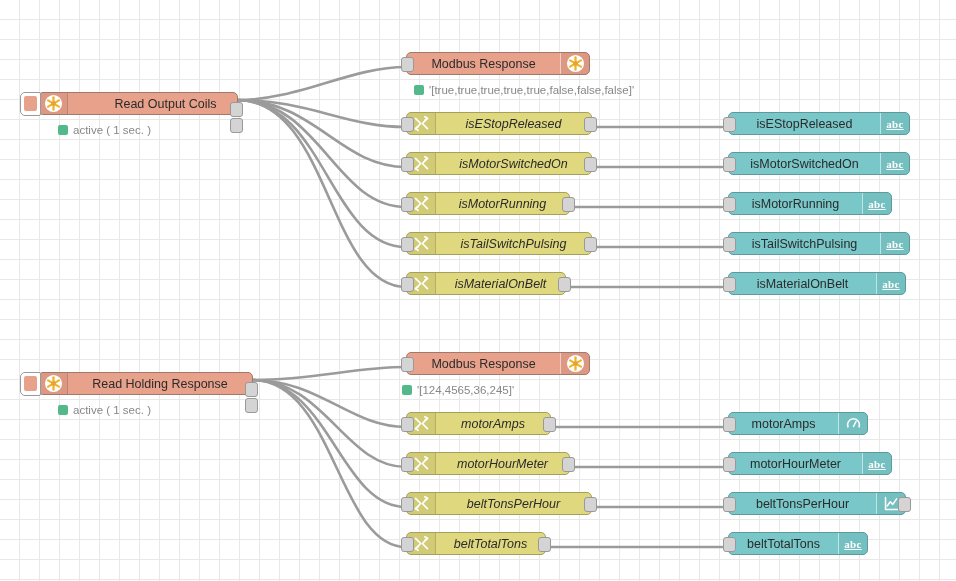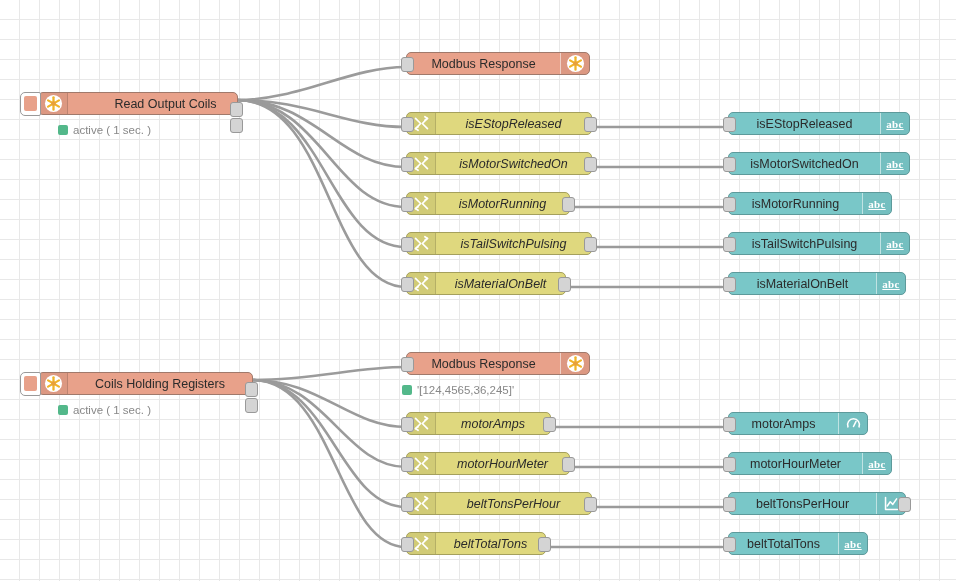--- a/index.html
+++ b/index.html
@@ -152,20 +152,24 @@
         <circle cx="10" cy="10" r="9" fill="#ffffff"></circle>
         <g stroke="#f0b429" stroke-width="2.4" stroke-linecap="round">
           <line x1="10" y1="3.5" x2="10" y2="16.5"></line>
           <line x1="4.3" y1="6.7" x2="15.7" y2="13.3"></line>
           <line x1="4.3" y1="13.3" x2="15.7" y2="6.7"></line>
         </g>
         <circle cx="10" cy="10" r="2.4" fill="#e8a03a"></circle>
       </svg>
     </span>
   </div>
+  <div class="status" style="left:414px;top:84px;">
+    <span class="dot"></span>
+    <span>'[true,true,true,true,true,false,false,false]'</span>
+  </div>
 
   <div class="node n-yellow italic" style="left:406px;top:112px;width:186px;">
     <span class="port in"></span>
     <span class="iconbox left">
       <svg class="ico" width="17" height="17" viewBox="0 0 20 20" fill="none" stroke="#ffffff" stroke-width="2" stroke-linecap="round" stroke-linejoin="round">
         <path d="M3 4 L9 10 L3 16"></path>
           <path d="M17 4 L11 10 L17 16"></path>
           <path d="M14 2 L17 4 L14 6"></path>
           <path d="M6 14 L3 16 L6 18"></path>
       </svg>
@@ -270,21 +274,21 @@
       <svg class="ico" width="19" height="19" viewBox="0 0 20 20">
         <circle cx="10" cy="10" r="9" fill="#ffffff"></circle>
         <g stroke="#f0b429" stroke-width="2.4" stroke-linecap="round">
           <line x1="10" y1="3.5" x2="10" y2="16.5"></line>
           <line x1="4.3" y1="6.7" x2="15.7" y2="13.3"></line>
           <line x1="4.3" y1="13.3" x2="15.7" y2="6.7"></line>
         </g>
         <circle cx="10" cy="10" r="2.4" fill="#e8a03a"></circle>
       </svg>
     </span>
-    <span class="label">Coils Holding Registers</span>
+    <span class="label">Read Holding Response</span>
     <span class="port out p1"></span>
     <span class="port out p2"></span>
   </div>
   <div class="status" style="left:58px;top:404px;">
     <span class="dot"></span>
     <span>active ( 1 sec. )</span>
   </div>
 
   <div class="node n-salmon" style="left:406px;top:352px;width:184px;">
     <span class="port in"></span>

